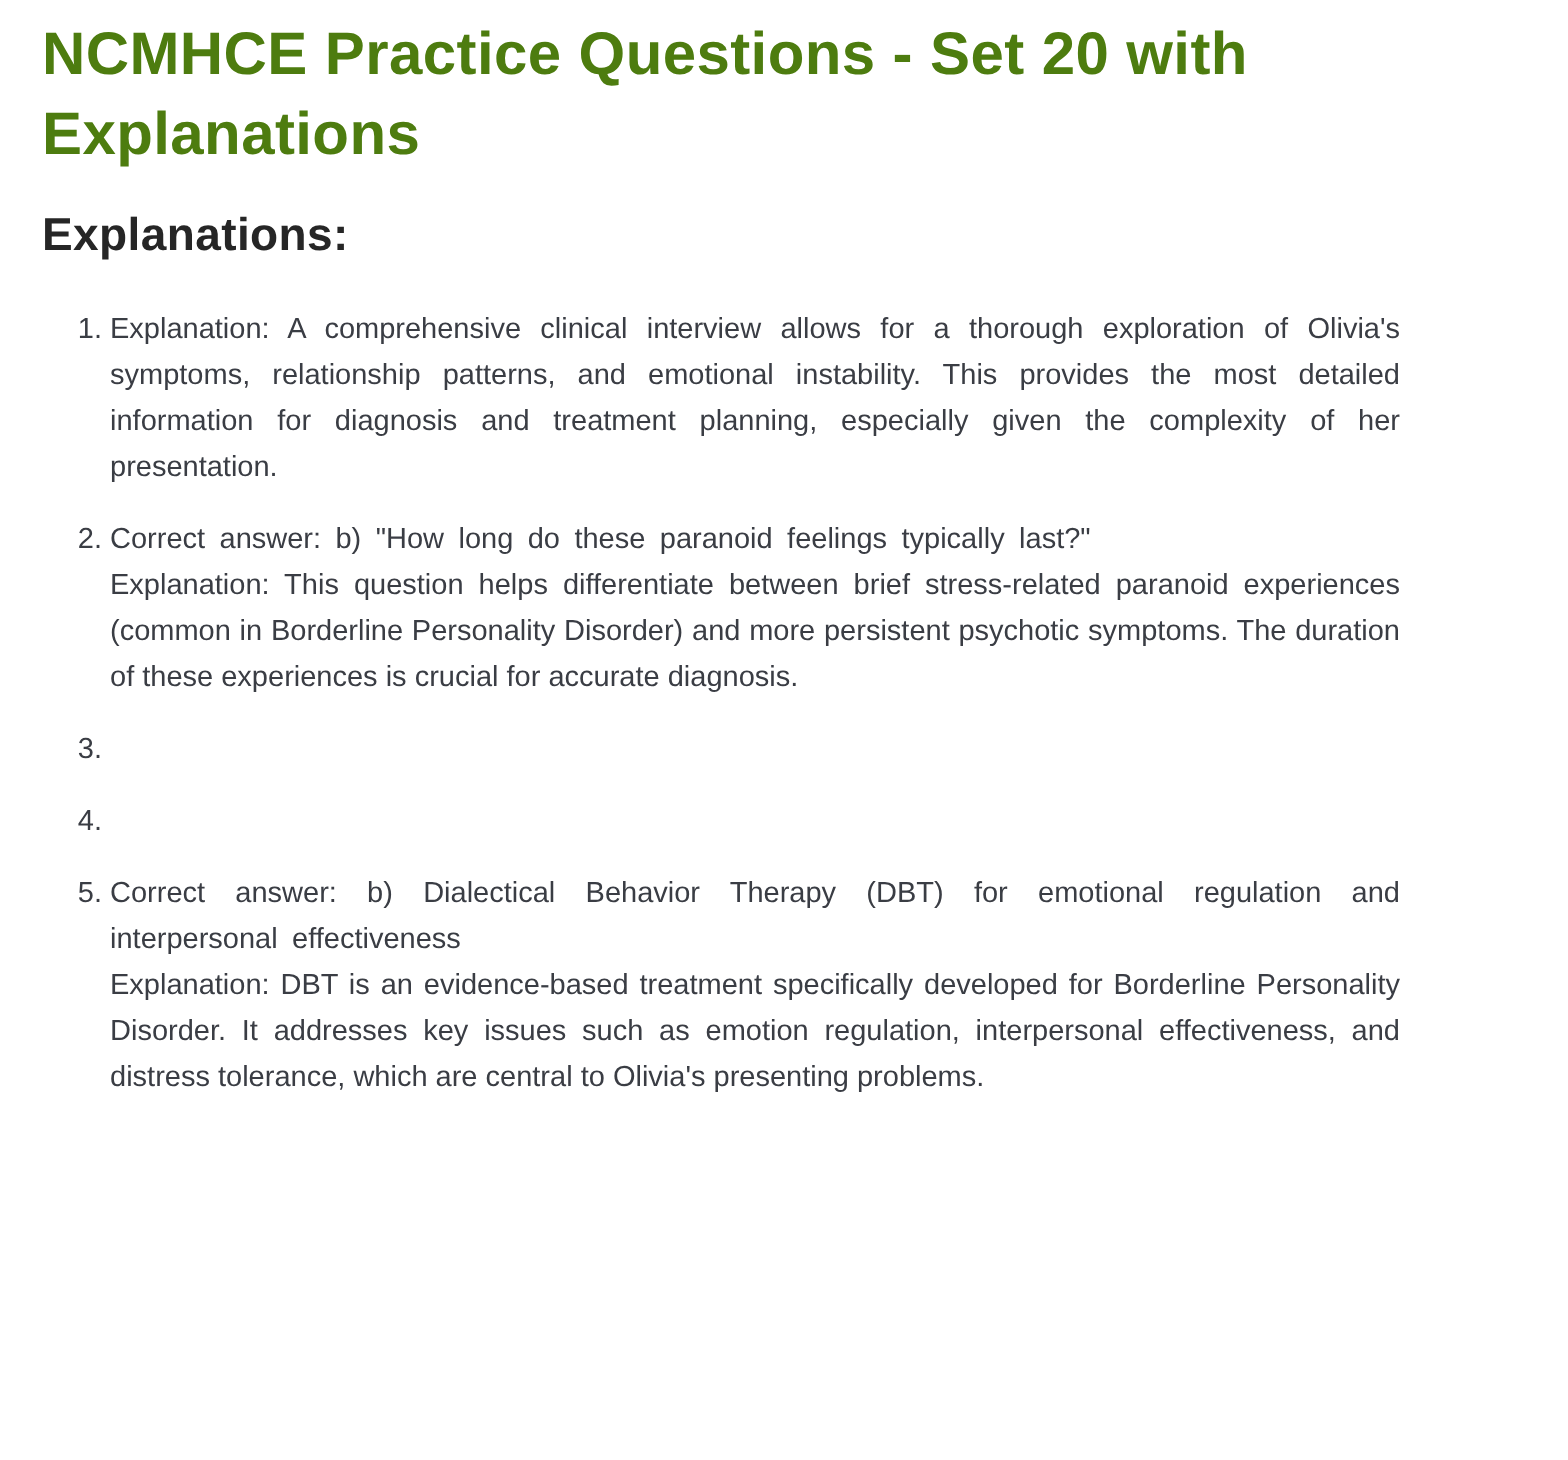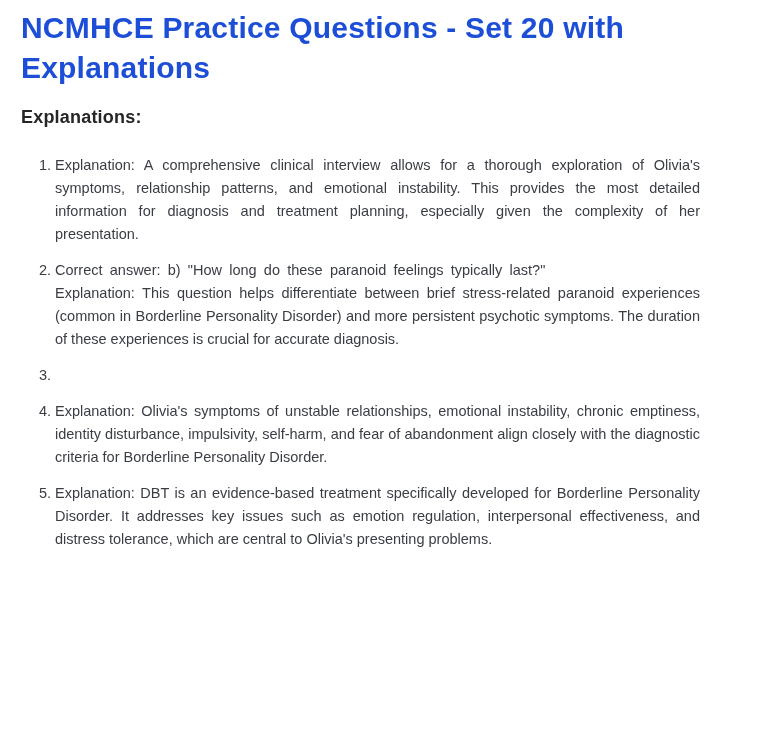--- a/index.html
+++ b/index.html
@@ -11,26 +11,26 @@
     font-family: "Liberation Sans", sans-serif;
     color: #3a3d44;
   }
   .page {
     padding: 8px 84px 0 21px;
   }
   h1.page-title {
     font-size: 30px;
     line-height: 40px;
     font-weight: bold;
-    color: #1d4ed8;
+    color: #4d7c0f;
     margin-bottom: 15px;
     letter-spacing: 0.2px;
   }
   h2.section-heading {
-    font-size: 18px;
+    font-size: 23px;
     line-height: 28px;
     font-weight: bold;
     color: #262626;
     margin-bottom: 23px;
     letter-spacing: 0.2px;
   }
   ol.explanations {
     list-style: none;
     font-size: 14.5px;
     line-height: 23px;
@@ -78,25 +78,25 @@
 
     <li>
       <span class="num">3.</span>
       <div class="item-text">
       </div>
     </li>
 
     <li>
       <span class="num">4.</span>
       <div class="item-text">
-        <div class="explanation">Explanation: Olivia's symptoms of unstable relationships, emotional instability, chronic emptiness, identity disturbance, impulsivity, self-harm, and fear of abandonment align closely with the diagnostic criteria for Borderline Personality Disorder.</div>
       </div>
     </li>
 
     <li>
       <span class="num">5.</span>
       <div class="item-text">
+        <div class="answer">Correct answer: b) Dialectical Behavior Therapy (DBT) for emotional regulation and interpersonal effectiveness</div>
         <div class="explanation">Explanation: DBT is an evidence-based treatment specifically developed for Borderline Personality Disorder. It addresses key issues such as emotion regulation, interpersonal effectiveness, and distress tolerance, which are central to Olivia's presenting problems.</div>
       </div>
     </li>
 
   </ol>
 </div>
 
 </body></html>

